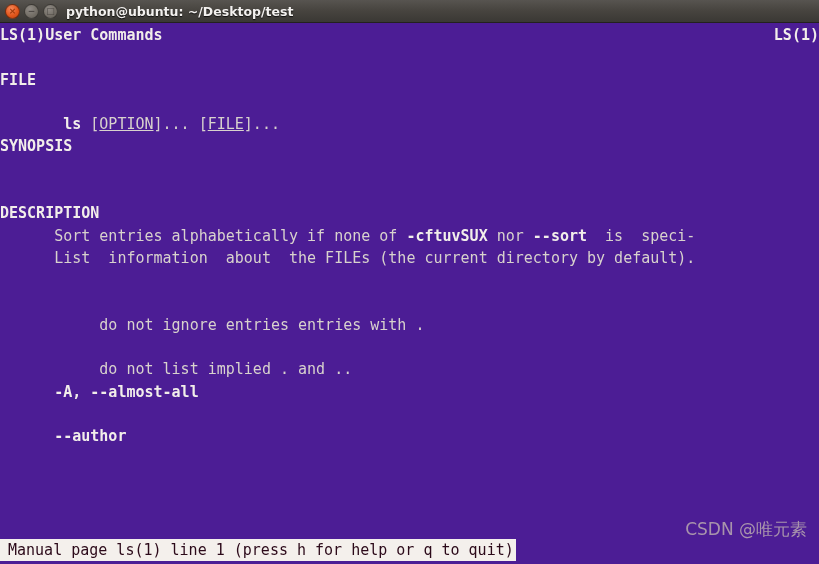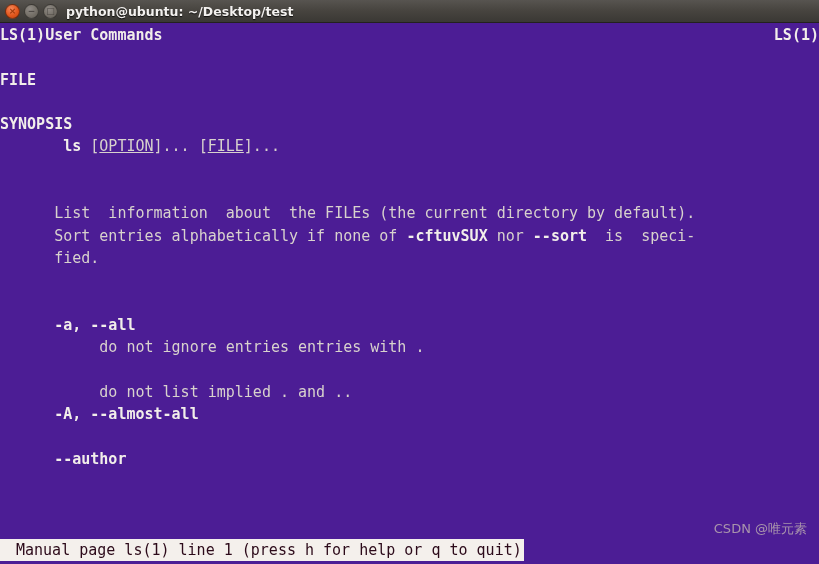--- a/index.html
+++ b/index.html
@@ -113,31 +113,31 @@
     position: absolute;
     left: 0;
     bottom: 3px;
     height: 22px;
     line-height: 22px;
     background: #f4f0ec;
     color: #2c0a1a;
     white-space: pre;
     font-family: "DejaVu Sans Mono", monospace;
     font-size: 15px;
-    padding-left: 16px;
+    padding-left: 8px;
     padding-right: 2px;
     box-sizing: border-box;
   }
   
   #watermark {
     position: absolute;
     right: 12px;
     bottom: 24px;
     font-family: "DejaVu Sans", sans-serif;
-    font-size: 13px;
+    font-size: 17px;
     color: #b9a9b0;
     opacity: 0.85;
     white-space: nowrap;
   }
 </style>
 </head>
 <body>
 
 <div id="window">
 
@@ -164,36 +164,35 @@
         <span class="hdr-center b">User Commands</span>
         <span class="hdr-right b">LS(1)</span>
       </div>
 
       <div class="line"> </div>
 
       <div class="line"><span class="b">FILE</span></div>
 
       <div class="line"> </div>
 
+      <div class="line">       <span class="b">ls</span><span> [</span><span class="u">OPTION</span><span>]... [</span><span class="u">FILE</span><span>]...</span></div>
       <div class="line"><span class="b">SYNOPSIS</span></div>
-      <div class="line">       <span class="b">ls</span><span> [</span><span class="u">OPTION</span><span>]... [</span><span class="u">FILE</span><span>]...</span></div>
-
-      <div class="line"> </div>
-      <div class="line"> </div>
-
+
+      <div class="line"> </div>
+      <div class="line"> </div>
+
+      <div class="line"><span class="b">DESCRIPTION</span></div>
+      <div class="line">      <span>Sort entries alphabetically if none of </span><span class="b">-cftuvSUX</span><span> nor </span><span class="b">--sort</span><span>  is  speci‐</span></div>
       <div class="line">      <span>List  information  about  the FILEs (the current directory by default).</span></div>
-      <div class="line">      <span>Sort entries alphabetically if none of </span><span class="b">-cftuvSUX</span><span> nor </span><span class="b">--sort</span><span>  is  speci‐</span></div>
-      <div class="line">      <span>fied.</span></div>
-
-      <div class="line"> </div>
-
-
-      <div class="line"> </div>
-
-      <div class="line">      <span class="b">-a, --all</span></div>
+
+      <div class="line"> </div>
+
+
+      <div class="line"> </div>
+
       <div class="line">           <span>do not ignore entries entries with .</span></div>
 
       <div class="line"> </div>
 
       <div class="line">           <span>do not list implied . and ..</span></div>
       <div class="line">      <span class="b">-A, --almost-all</span></div>
 
       <div class="line"> </div>
 
       <div class="line">      <span class="b">--author</span></div>

